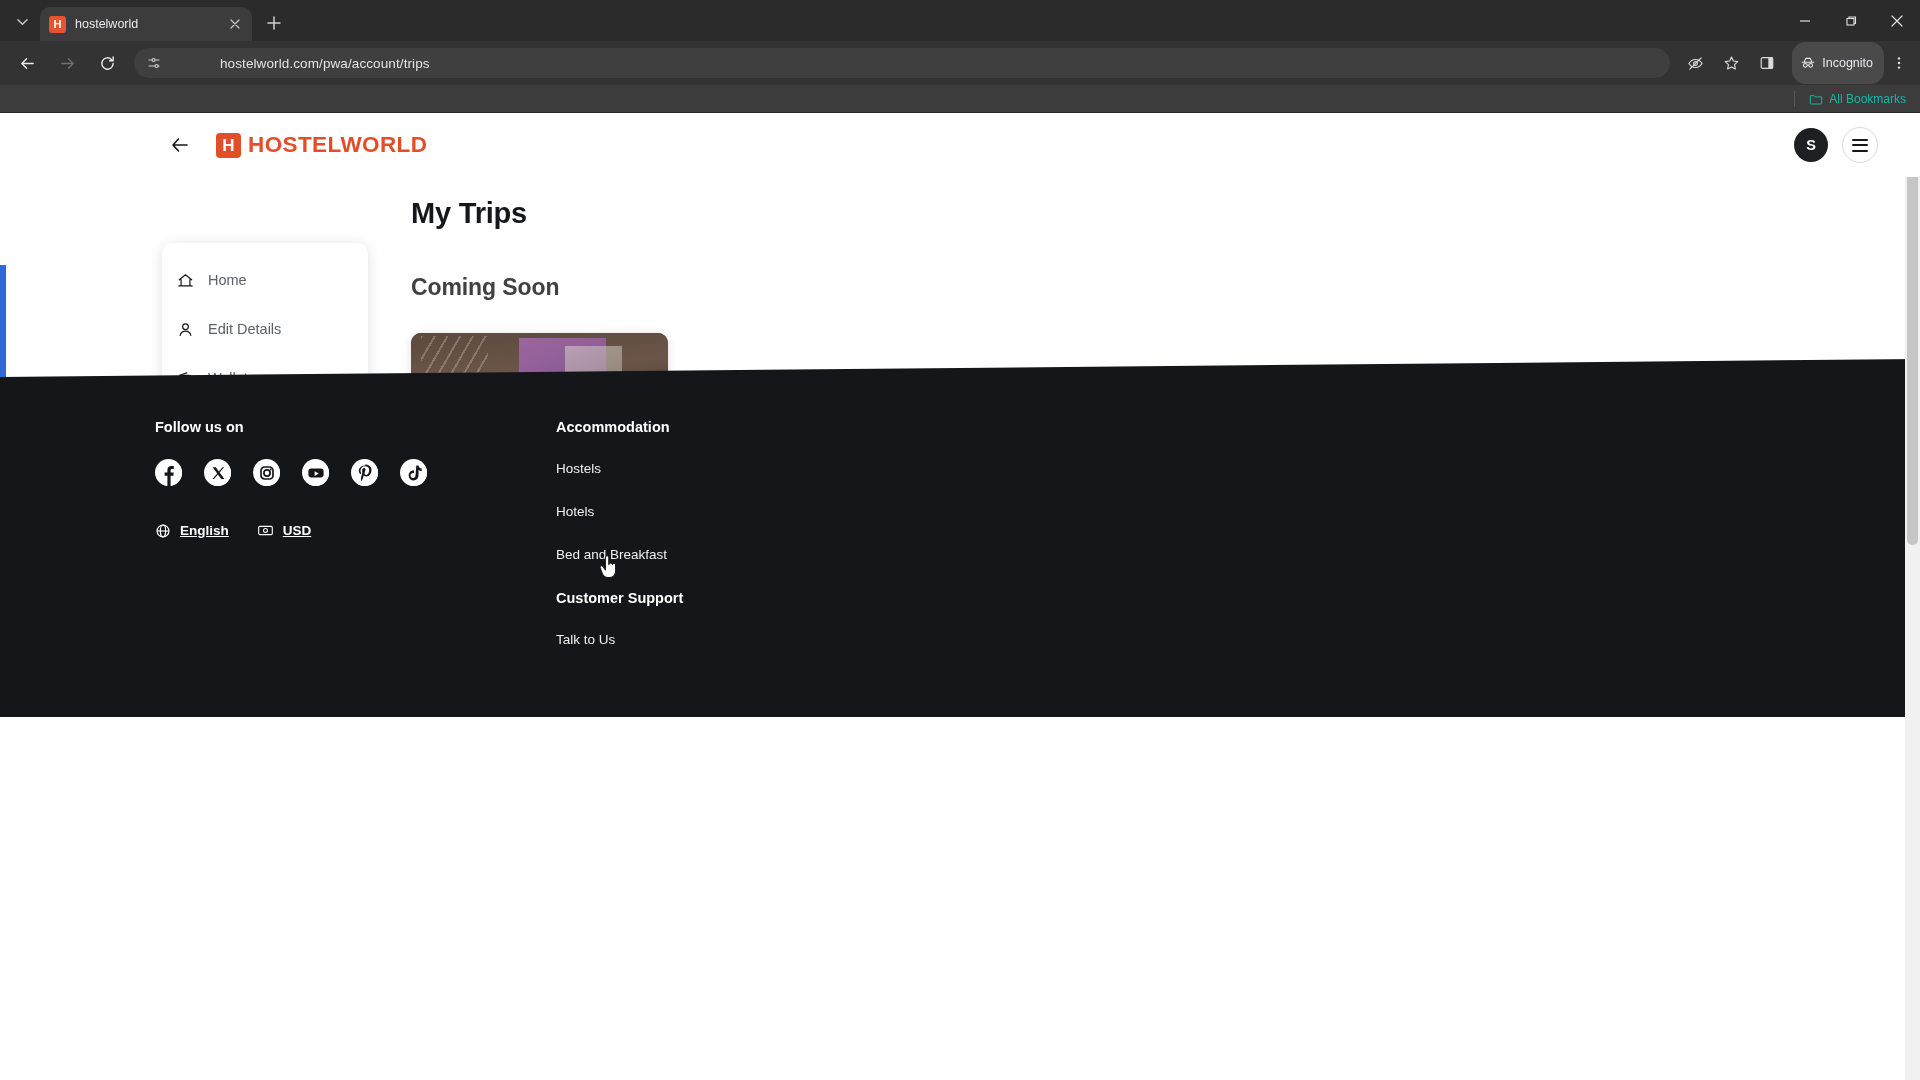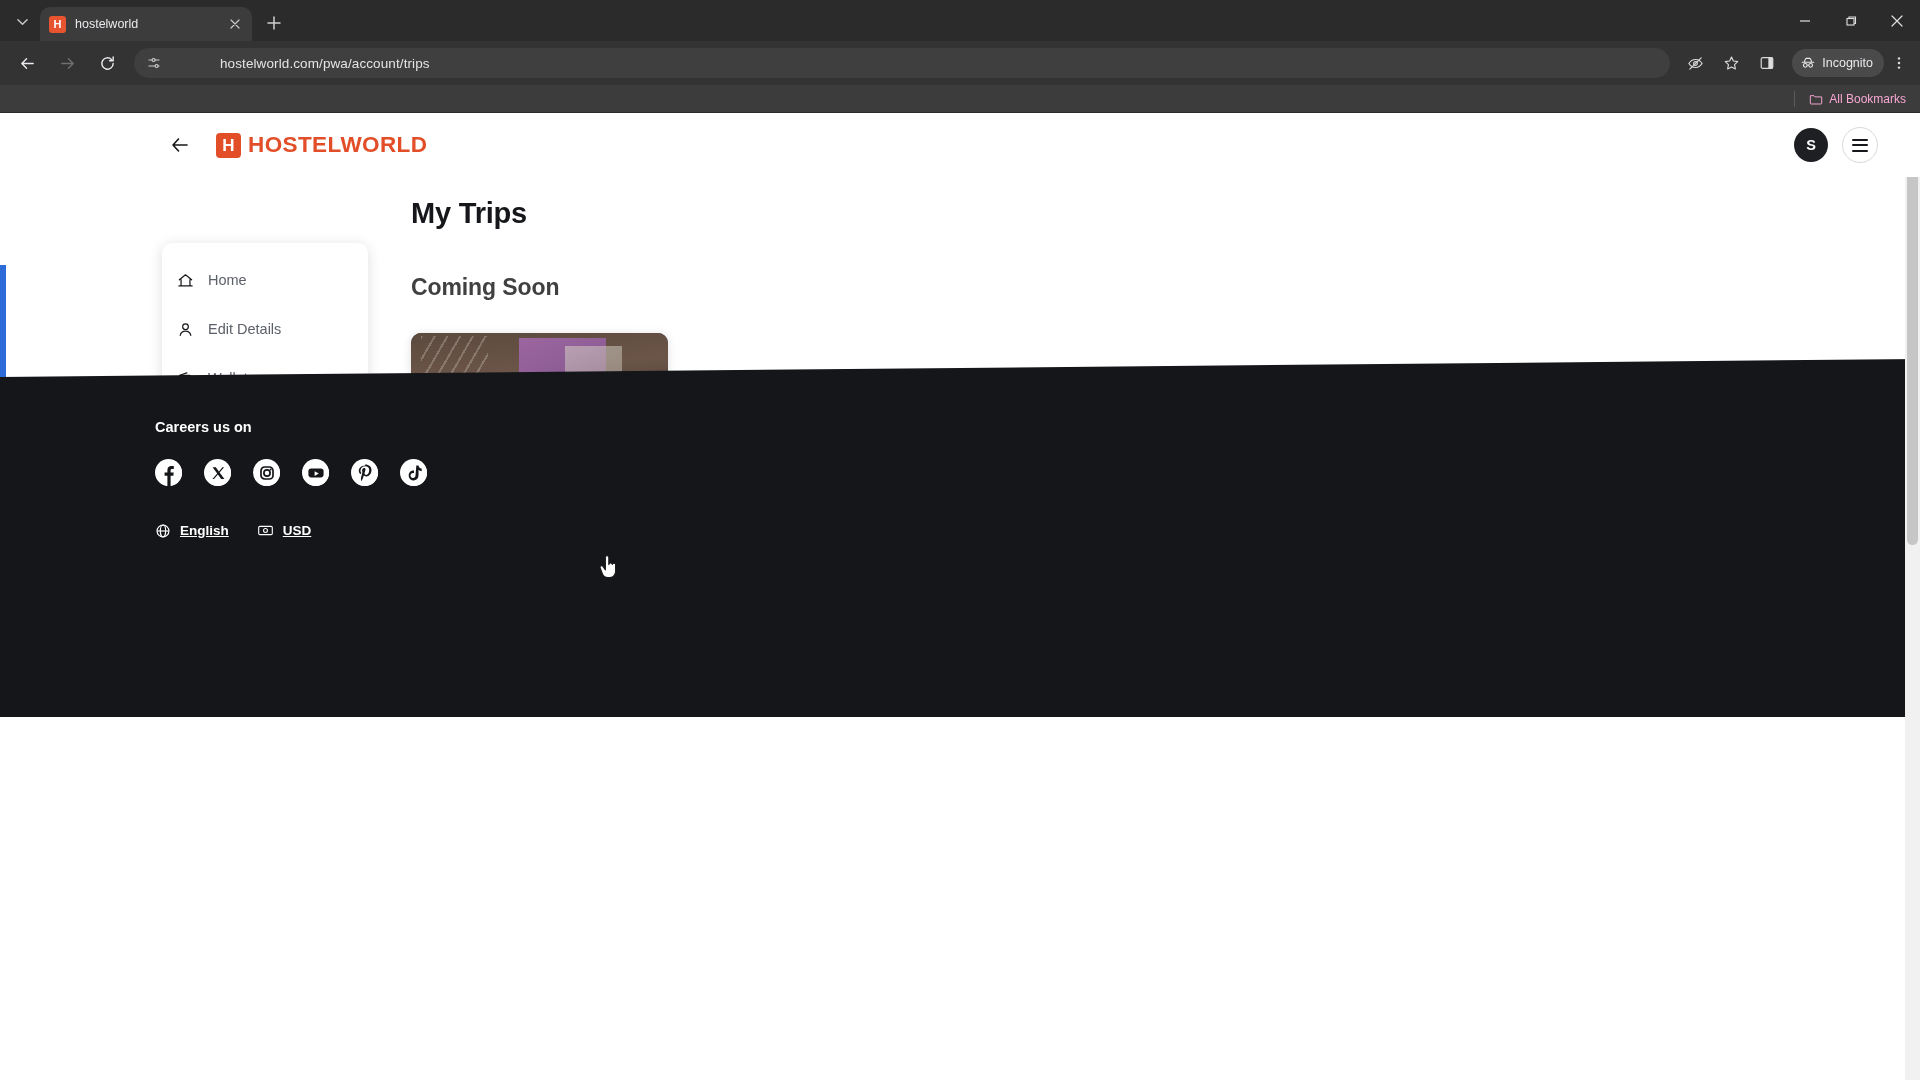--- a/index.html
+++ b/index.html
@@ -52,33 +52,33 @@
   }
   .nav-btn.disabled { color: #6f6f6f; }
   .omnibox {
     flex: 1; height: 30px; background: #3f3f3f; border-radius: 16px;
     display: flex; align-items: center; padding: 0 12px; gap: 10px; margin: 0 6px;
   }
   .omnibox-icon { width: 16px; height: 16px; color: #cfcfcf; display: flex; align-items: center; justify-content: center; }
   .omnibox-url { color: #e4e4e4; font-size: 13.5px; letter-spacing: .1px; padding-left: 48px; }
   .tb-icon { width: 28px; height: 28px; display: flex; align-items: center; justify-content: center; color: #dcdcdc; margin: 0 3px; border-radius: 50%; }
   .incognito-pill {
-    height: 28px; background: #4a4a4a; border-radius: 14px; display: flex;
+    height: 42px; background: #4a4a4a; border-radius: 14px; display: flex;
     align-items: center; gap: 6px; padding: 0 11px 0 8px; color: #e8eaed;
     font-size: 12.5px; margin-left: 6px; justify-content: center;
   }
   .menu-dots { width: 26px; height: 28px; display: flex; align-items: center; justify-content: center; color: #dcdcdc; }
 
   .bookmarkbar {
     height: 28px; background: #3c3c3c; display: flex; align-items: center;
     justify-content: flex-end; padding-right: 14px; gap: 8px;
     border-bottom: 1px solid #2a2a2a;
   }
   .bm-sep { width: 1px; height: 16px; background: #5a5a5a; margin-right: 6px; }
-  .bm-item { display: flex; align-items: center; gap: 6px; color: #f9a8d4; font-size: 12px; }
+  .bm-item { display: flex; align-items: center; gap: 6px; color: #14b8a6; font-size: 12px; }
 
   
   .viewport {
     flex: 1; background: #fff; position: relative; overflow: hidden;
   }
   .page-header {
     height: 64px; display: flex; align-items: center; padding: 0 28px 0 0;
     background: #fff; position: relative; z-index: 5;
   }
   .back-arrow { width: 28px; height: 28px; margin-left: 166px; display: flex; align-items: center; justify-content: center; color: #16171a; }
@@ -428,21 +428,21 @@
         <svg width="20" height="26" viewBox="0 0 20 26">
           <path d="M7.4 2.4c0-1 .8-1.7 1.7-1.7s1.7.8 1.7 1.7v7.2c.3-.9 1-1.6 1.9-1.6.9 0 1.5.6 1.6 1.5.3-.7.9-1.2 1.7-1.2.9 0 1.6.7 1.6 1.7v6.3c0 3.4-2.3 6.3-5.6 6.3H9.8c-2.6 0-4.3-1.4-5.3-3.6L2.2 13c-.4-.9 0-1.9.9-2.2.8-.3 1.6.1 2 .8l2.3 3.3z" fill="#fff" stroke="#1a1a1a" stroke-width="1.1" stroke-linejoin="round"></path>
         </svg>
       </div>
 
       <div class="footer-wrap">
         <div class="footer-slant"></div>
         <div class="footer-inner">
 
           <div class="f-col-follow">
-            <div class="f-head">Careers us on</div>
+            <div class="f-head">Follow us on</div>
             <div class="socials">
               <div class="soc">
                 <svg width="26" height="26" viewBox="0 0 26 26">
                     <circle cx="13" cy="13" r="13" fill="#fff"></circle>
                     <path d="M14.6 26V15.8h2.7l.4-3.2h-3.1v-2c0-.9.3-1.5 1.6-1.5h1.6V6.2c-.3 0-1.3-.1-2.4-.1-2.4 0-4 1.4-4 4.1v2.3H8.6v3.2h2.8V26z" fill="#141619"></path>
                   </svg>
               </div>
               <div class="soc">
                 <svg width="26" height="26" viewBox="0 0 26 26">
                     <circle cx="13" cy="13" r="13" fill="#fff"></circle>
@@ -489,20 +489,28 @@
               <div class="locale">
                 <svg width="17" height="17" viewBox="0 0 20 18">
                     <rect x="2" y="4.2" width="16" height="9.6" rx="1.4" stroke="#fff" stroke-width="1.3" fill="none"></rect>
                     <circle cx="10" cy="9" r="2.3" stroke="#fff" stroke-width="1.3" fill="none"></circle>
                   </svg>
                 <span class="txt">USD</span>
               </div>
             </div>
           </div>
 
+          <div class="f-col acc">
+            <div class="f-head2">Accommodation</div>
+            <a class="f-link">Hostels</a>
+            <a class="f-link">Hotels</a>
+            <a class="f-link">Bed and Breakfast</a>
+            <div class="f-head2 f-sub">Customer Support</div>
+            <a class="f-link">Talk to Us</a>
+          </div>
 
 
 
         </div>
       </div>
     </div>
 
     <div class="scroll-rail">
       <div class="scroll-thumb"></div>
     </div>

